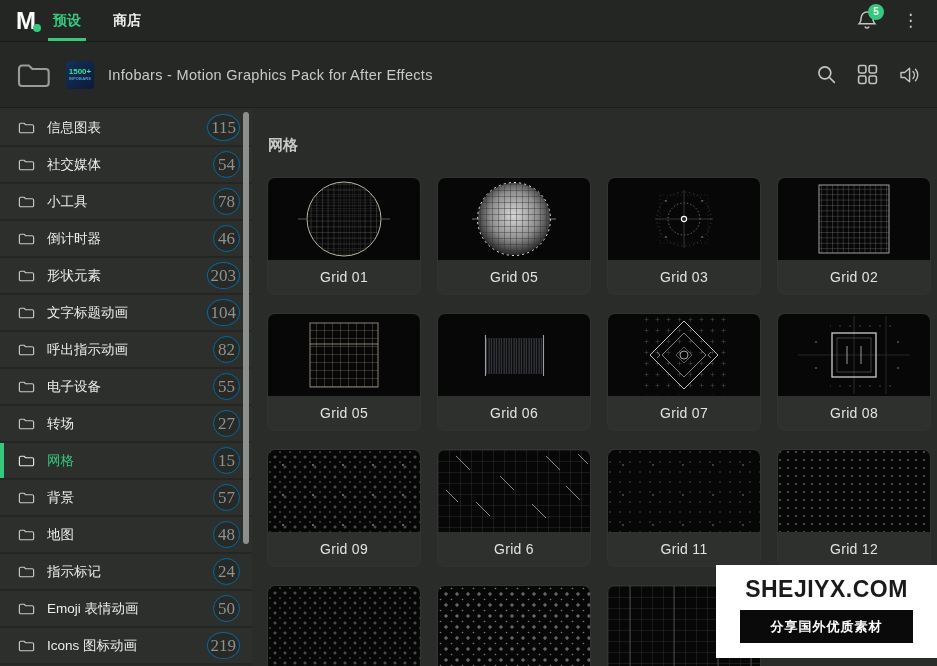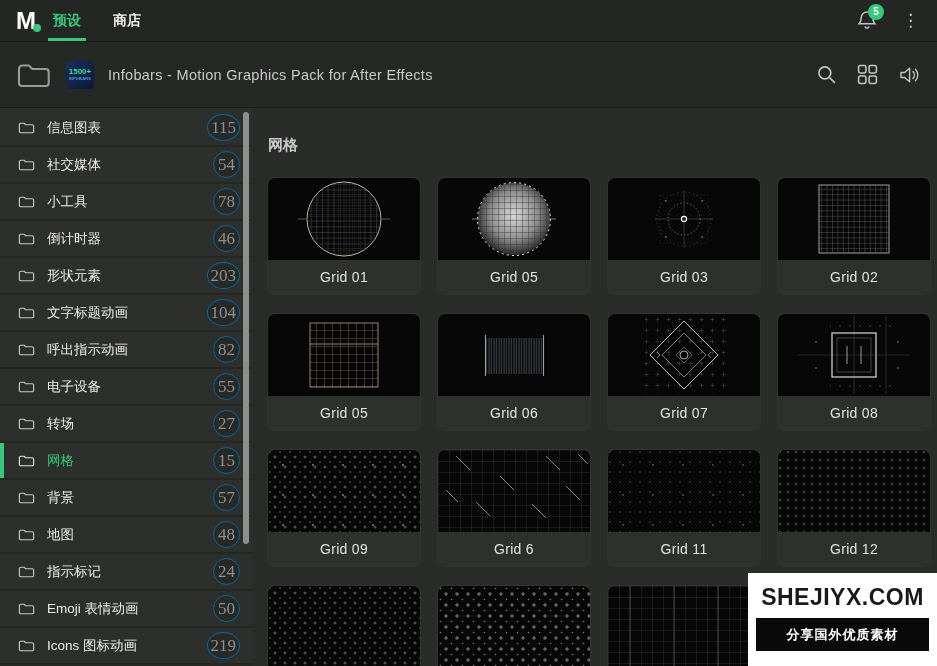--- a/index.html
+++ b/index.html
@@ -57,21 +57,21 @@
   
   .main{flex:1;padding:28px 0 0 16px;overflow:hidden;}
   .section-title{font-size:15px;font-weight:700;color:#c9c9c9;margin-bottom:23px;}
   .grid{display:grid;grid-template-columns:repeat(4,152px);column-gap:18px;row-gap:20px;}
   .card{width:152px;height:116px;border-radius:7px;overflow:hidden;background:var(--labelbar);box-shadow:0 0 0 1px rgba(255,255,255,.04);cursor:pointer;}
   .thumb{width:152px;height:82px;background:var(--thumb);}
   .thumb svg{display:block;}
   .card-label{height:34px;display:flex;align-items:center;justify-content:center;font-size:14px;color:#e2e2e2;letter-spacing:.3px;}
 
   
-  .watermark{position:absolute;right:0;bottom:0;width:189px;height:93px;background:#ffffff;display:flex;flex-direction:column;align-items:center;justify-content:flex-start;padding-top:13px;z-index:5;}
+  .watermark{position:absolute;right:0;bottom:8px;width:221px;height:93px;background:#ffffff;display:flex;flex-direction:column;align-items:center;justify-content:flex-start;padding-top:13px;z-index:5;}
   .wm-line1{color:#1a1a1a;font-size:23px;font-weight:600;letter-spacing:.5px;line-height:1;}
   .wm-bar{margin-top:9px;width:173px;height:33px;background:#0a0a0a;display:flex;align-items:center;justify-content:center;}
   .wm-line2{color:#ffffff;font-size:13px;font-weight:700;letter-spacing:1px;}
 
   .icon-stroke{stroke:#c4c4c4;fill:none;}
 </style>
 </head>
 <body>
 
 <svg width="0" height="0" style="position:absolute" aria-hidden="true">

